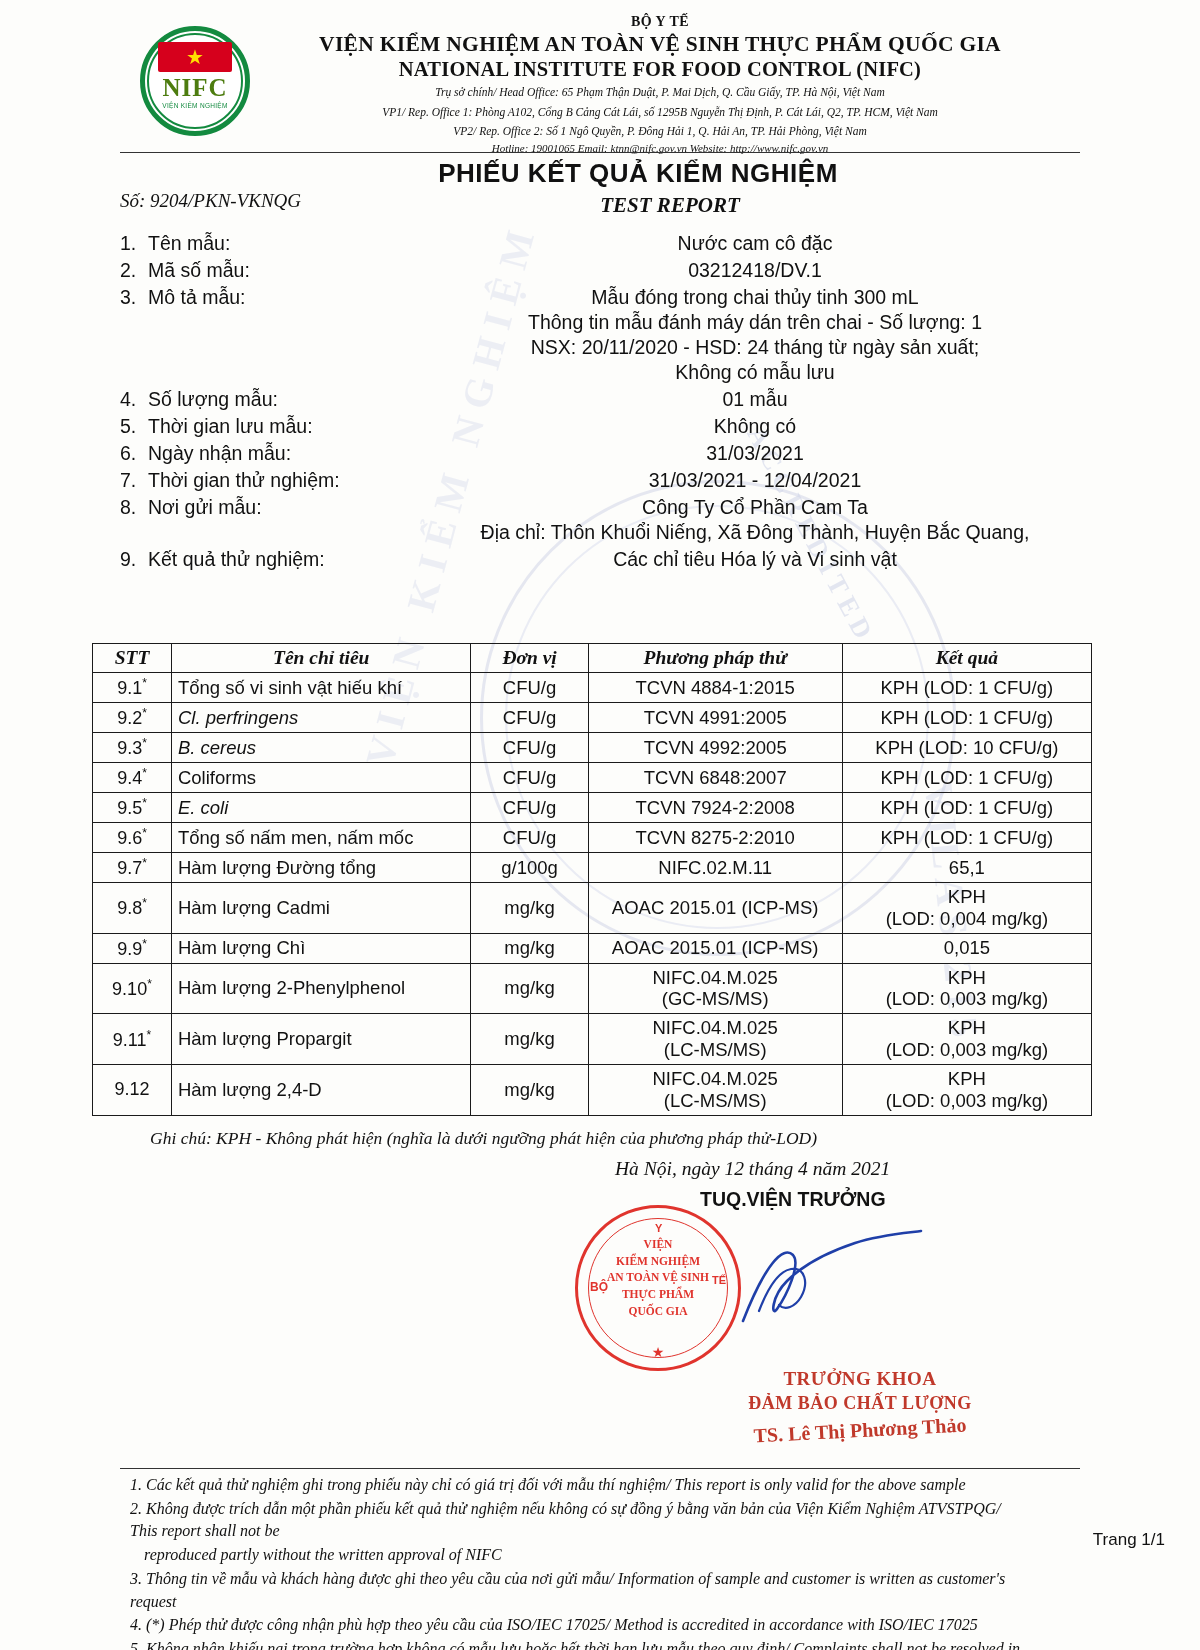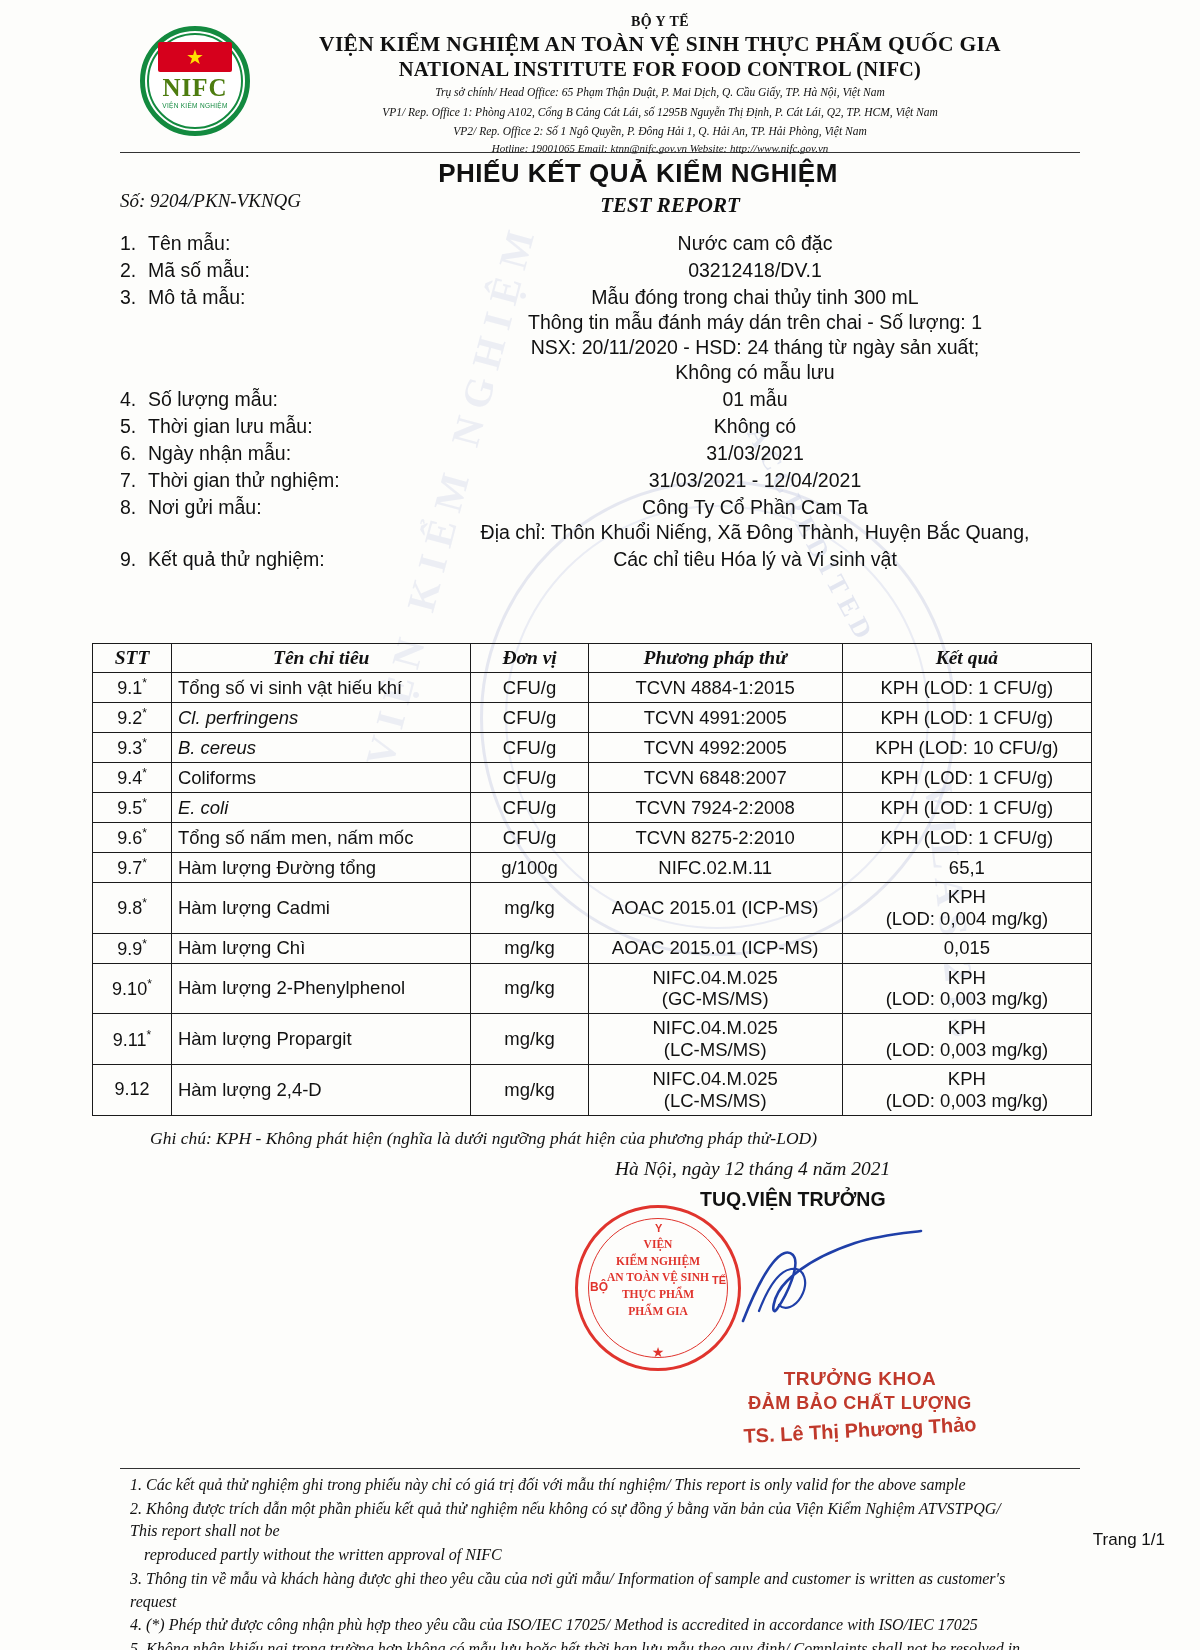--- a/index.html
+++ b/index.html
@@ -136,21 +136,21 @@
   .stamp .t{position:absolute;right:12px;top:66px;font-size:11px;font-weight:bold;}
   .stamp .star2{position:absolute;left:0;right:0;bottom:8px;text-align:center;font-size:14px;}
 
   .sig{
     position:absolute;left:735px;top:1225px;width:190px;height:120px;
   }
   .sig svg{display:block;}
 
   .signer{
     position:absolute;left:700px;top:1368px;width:320px;text-align:center;color:#c0392b;
-    font-family:Liberation Sans, sans-serif;font-weight:bold;
+    font-family:Liberation Serif, serif;font-weight:bold;
   }
   .signer .l1{font-size:19px;letter-spacing:.5px;}
   .signer .l2{font-size:18px;letter-spacing:.5px;margin-top:3px;}
   .signer .l3{font-size:20px;margin-top:5px;transform:rotate(-3deg);}
 
   .hr-bot{position:absolute;left:120px;top:1468px;width:960px;border-bottom:1.5px solid #333;}
 
   .foot{
     position:absolute;left:130px;top:1474px;width:900px;
     font-size:16px;font-style:italic;font-family:"Liberation Serif",serif;line-height:1.42;
@@ -422,21 +422,21 @@
   <div class="stamp">
     <div class="inner"></div>
     <div class="y">Y</div>
     <div class="b">BỘ</div>
     <div class="t">TẾ</div>
     <div class="txt" id="stamp-text">
         <div>VIỆN</div>
         <div>KIỂM NGHIỆM</div>
         <div>AN TOÀN VỆ SINH</div>
         <div>THỰC PHẨM</div>
-        <div>PHẨM GIA</div>
+        <div>QUỐC GIA</div>
       </div>
     <div class="star2">★</div>
   </div>
 
   <div class="sig">
     <svg width="190" height="120" viewBox="0 0 190 120">
       <path d="M8 96 C30 40, 48 20, 58 30 C66 39, 52 70, 42 84 C36 93, 36 72, 52 56 C70 38, 96 26, 120 18 C144 10, 170 8, 186 6" fill="none" stroke="#1f3fa8" stroke-width="2.6" stroke-linecap="round"></path>
       <path d="M24 86 C34 60, 44 46, 56 44 C70 42, 74 58, 66 72 C60 82, 50 86, 44 80" fill="none" stroke="#1f3fa8" stroke-width="2.2" stroke-linecap="round"></path>
     </svg>
   </div>

